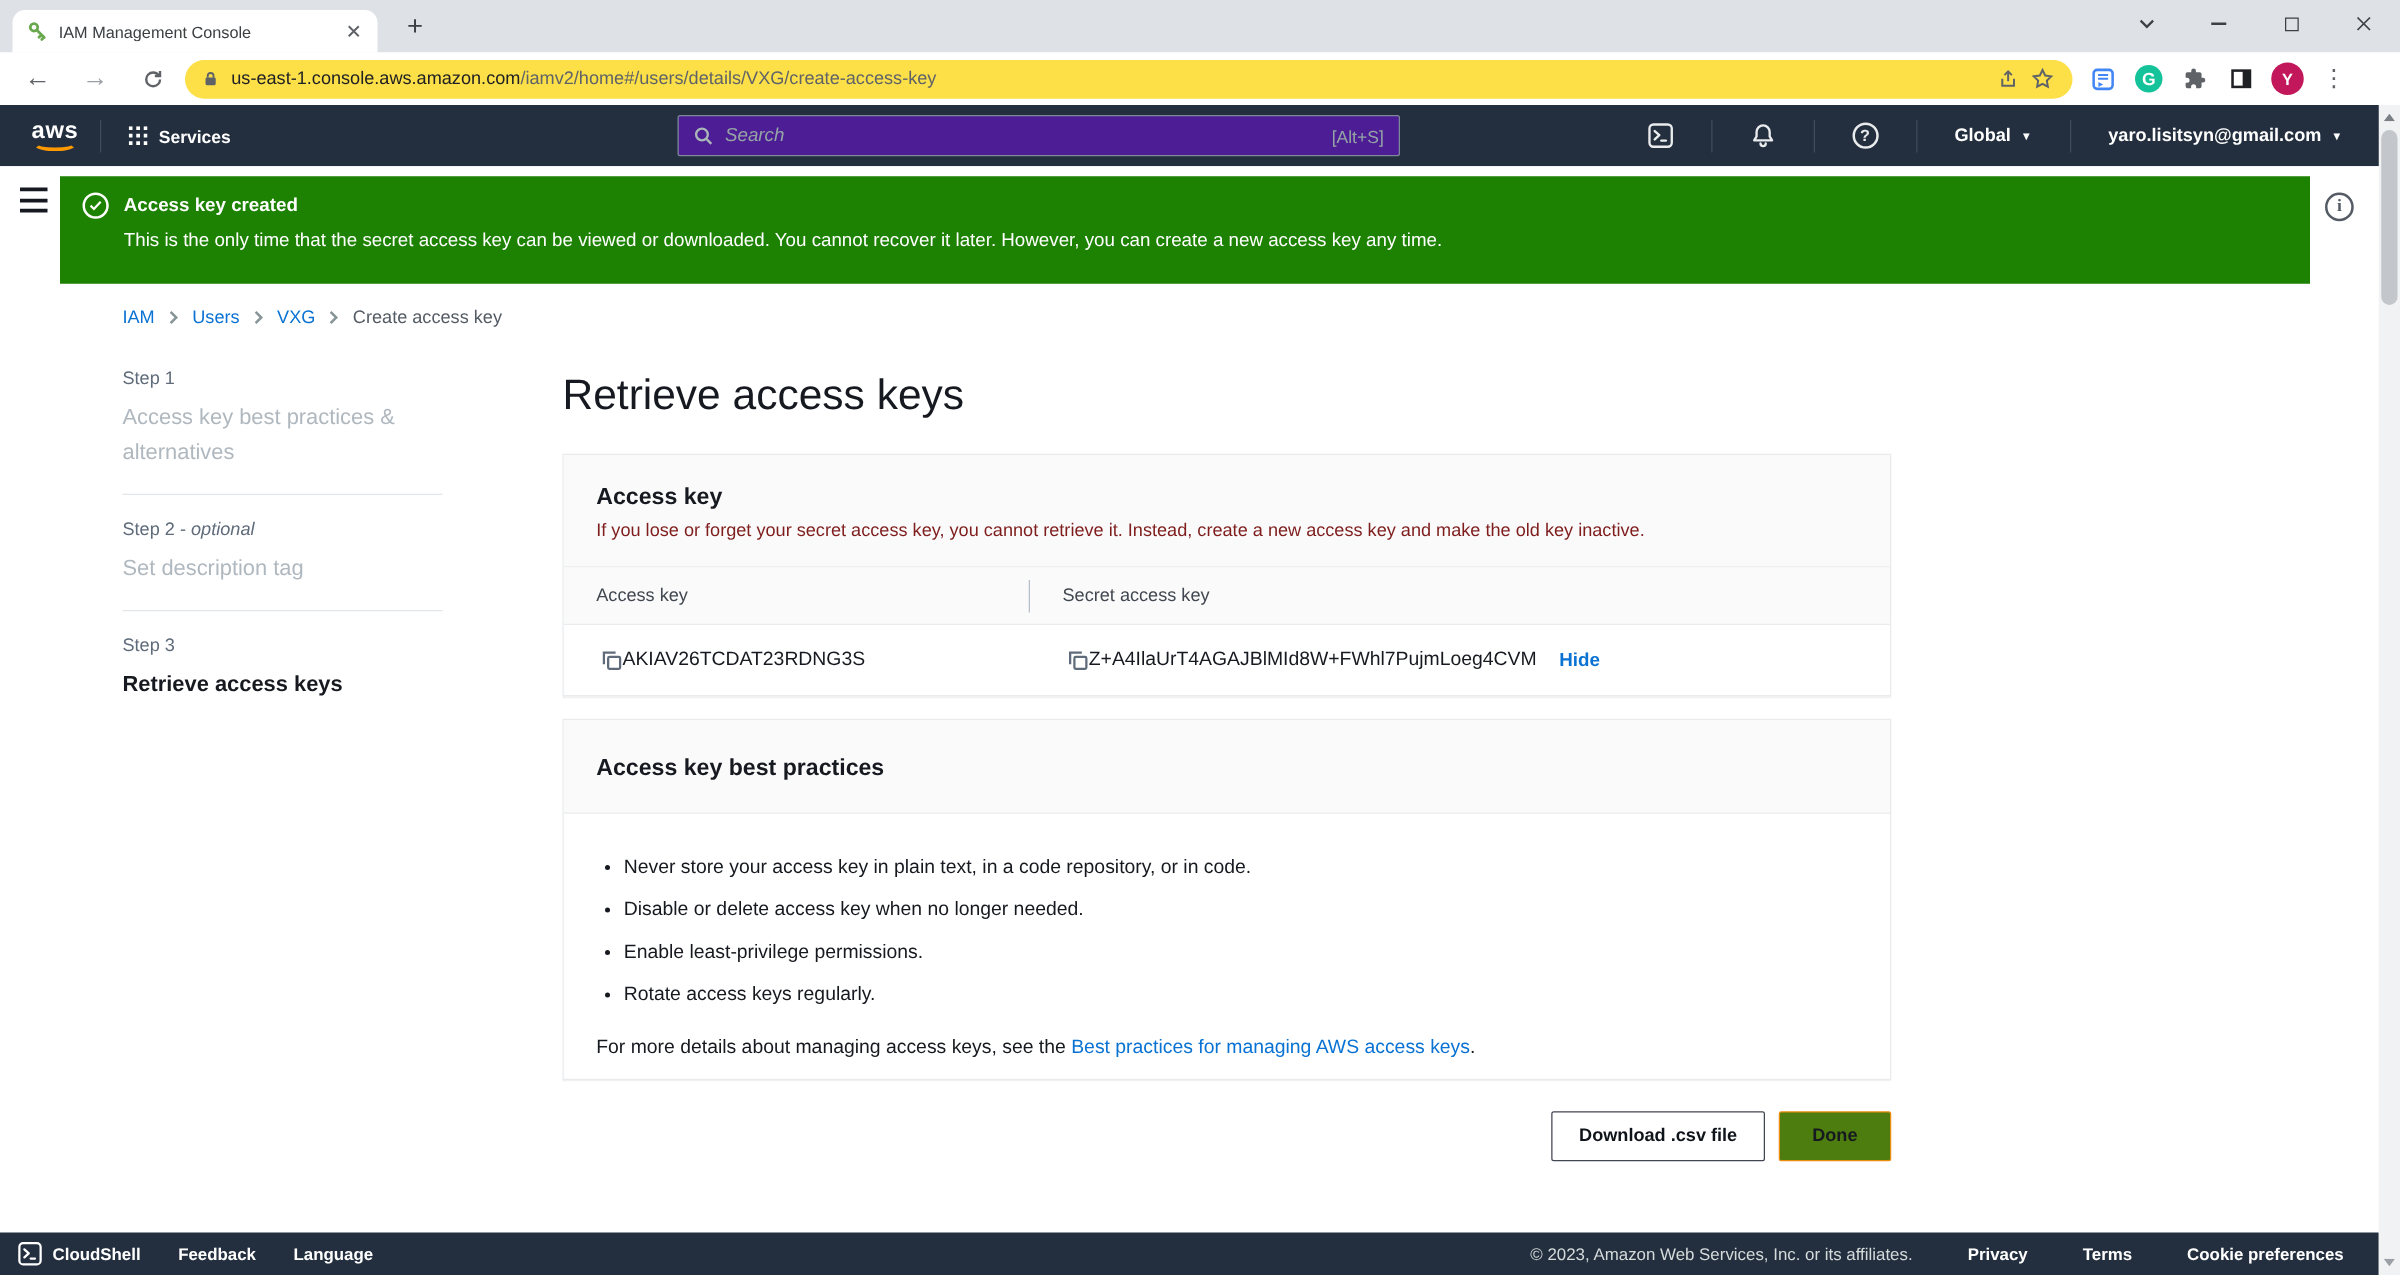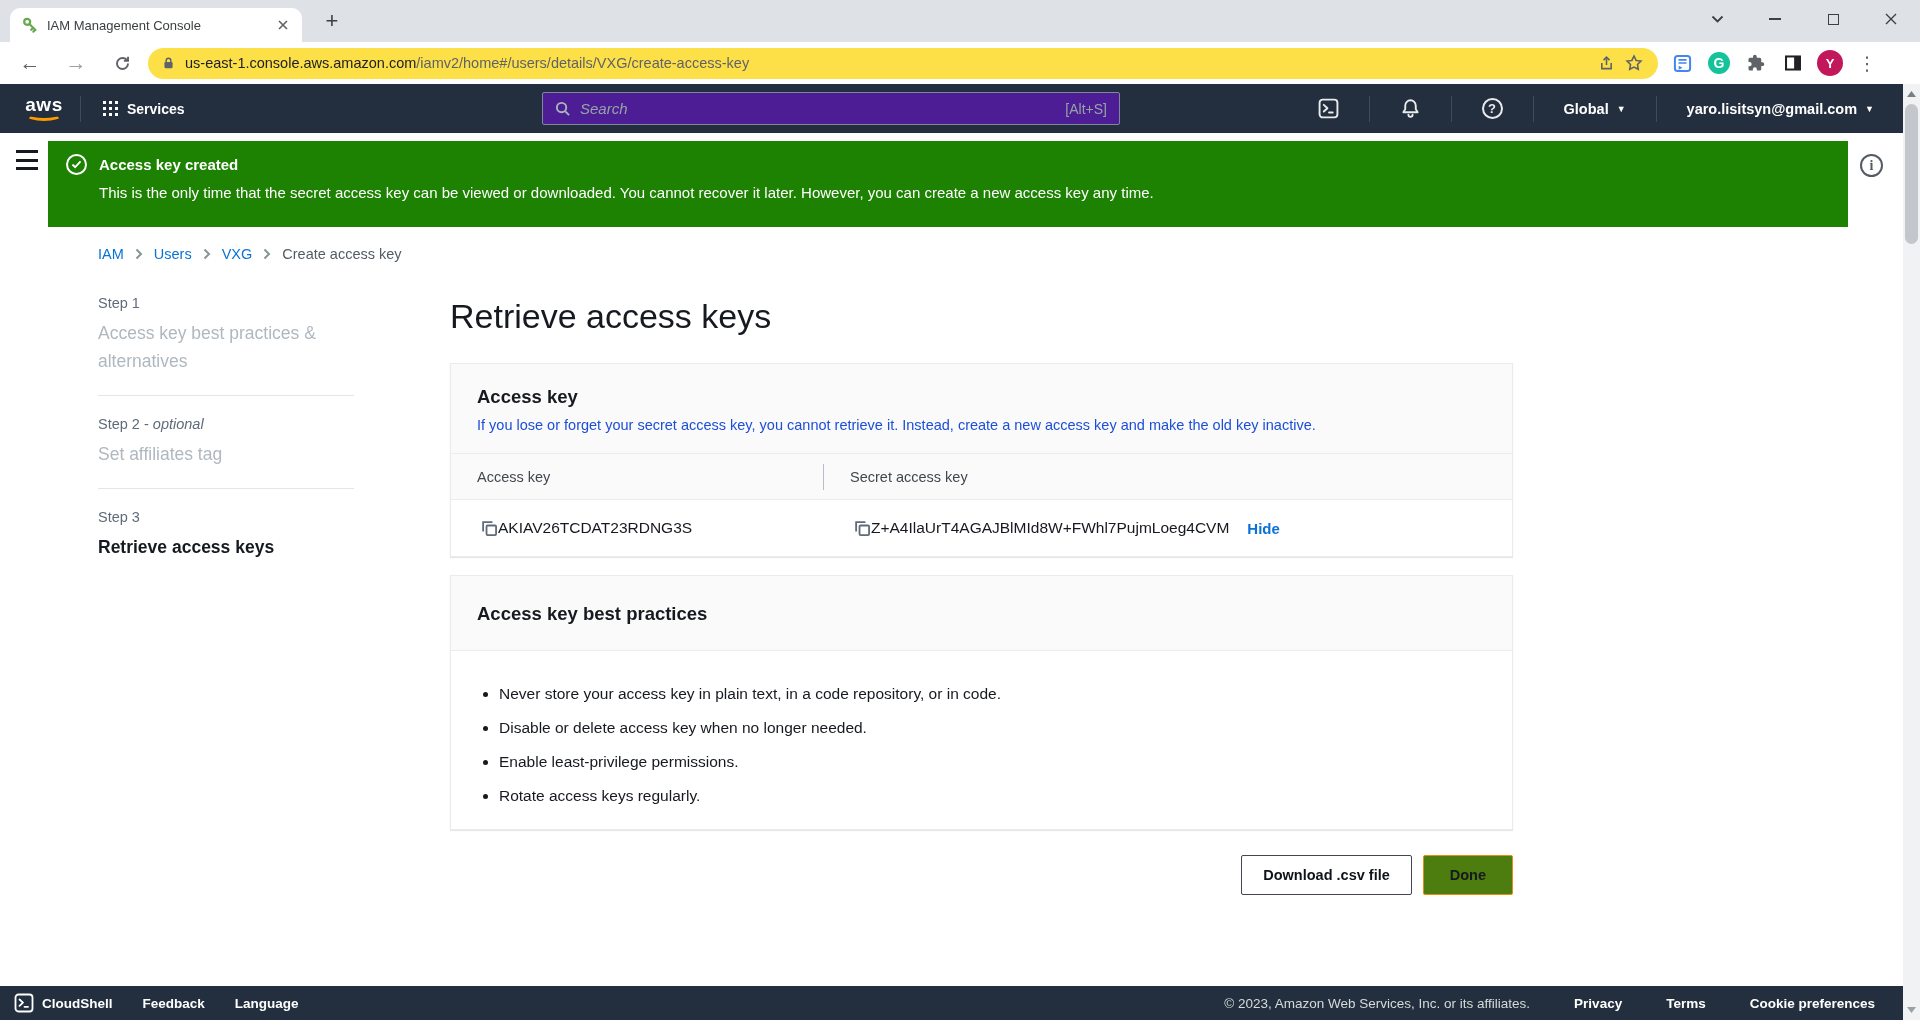--- a/index.html
+++ b/index.html
@@ -74,21 +74,21 @@
   .step-label.active { color:#16191f; font-weight:bold; }
   .step-div { border:0; border-top:1px solid #e4e7ea; margin:20px 0; }
 
   .main { position:absolute; left:450px; top:163px; width:1063px; }
   .h1 { font-size:34px; font-weight:400; color:#16191f; line-height:40px; }
 
   .card { border:1px solid #e9ebed; background:#fff; box-shadow:0 1px 1px rgba(0,28,36,.1); }
   .card1 { margin-top:27px; }
   .card-head { background:#fafafa; border-bottom:1px solid #eaeded; padding:22px 26px 20px; }
   .card-title { font-size:18.5px; font-weight:bold; color:#16191f; }
-  .card-desc { font-size:14.5px; color:#1d4ed8; margin-top:9px; }
+  .card-desc { font-size:14.5px; color:#7f1d1d; margin-top:9px; }
 
   .tbl-head { display:flex; align-items:center; height:46px; background:#fafafa; border-bottom:1px solid #eaeded; }
   .tbl-col1 { width:372px; padding-left:26px; }
   .tbl-vsep { width:1px; height:26px; background:#b6bec9; }
   .tbl-col2 { flex:1; padding-left:26px; display:flex; align-items:center; }
   .th { font-size:14.5px; color:#414750; }
   .tbl-row { display:flex; align-items:center; height:56px; }
   .cell { display:flex; align-items:center; }
   .cell1 { width:373px; padding-left:30px; }
   .cell2 { flex:1; padding-left:30px;align-items:flex-end; }
@@ -331,21 +331,21 @@
   </div>
 
   <div class="steps">
     <div>
       <div class="step-kicker">Step 1</div>
       <div class="step-label">Access key best practices &amp; alternatives</div>
     </div>
     <hr class="step-div">
     <div>
       <div class="step-kicker"><span>Step 2 -</span> <em>optional</em></div>
-      <div class="step-label">Set affiliates tag</div>
+      <div class="step-label">Set description tag</div>
     </div>
     <hr class="step-div">
     <div>
       <div class="step-kicker">Step 3</div>
       <div class="step-label active">Retrieve access keys</div>
     </div>
   </div>
 
   <div class="main">
     <div class="h1">Retrieve access keys</div>
@@ -387,20 +387,21 @@
       <div class="card-head">
         <div class="card-title">Access key best practices</div>
       </div>
       <div class="card-body">
         <ul class="bp-list">
           <li>Never store your access key in plain text, in a code repository, or in code.</li>
           <li>Disable or delete access key when no longer needed.</li>
           <li>Enable least-privilege permissions.</li>
           <li>Rotate access keys regularly.</li>
         </ul>
+        <div class="bp-more"><span>For more details about managing access keys, see the </span><a class="body-link">Best practices for managing AWS access keys</a><span>.</span></div>
       </div>
     </div>
 
     <div class="actions">
       <div class="btn btn-secondary">Download .csv file</div>
       <div class="btn btn-primary">Done</div>
     </div>
   </div>
 </div>
 

